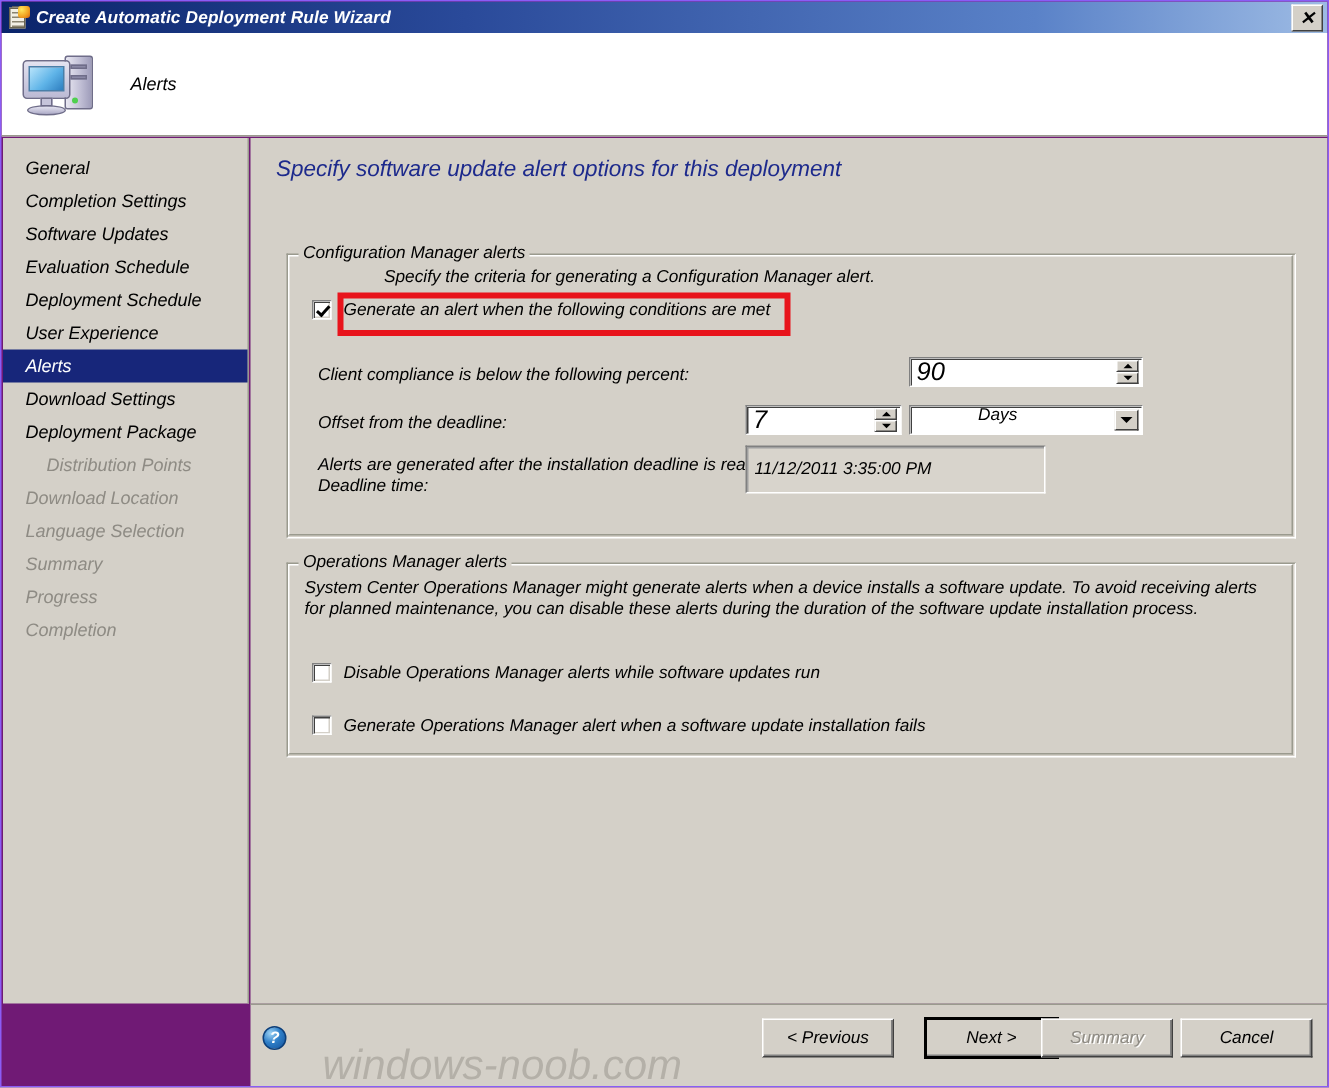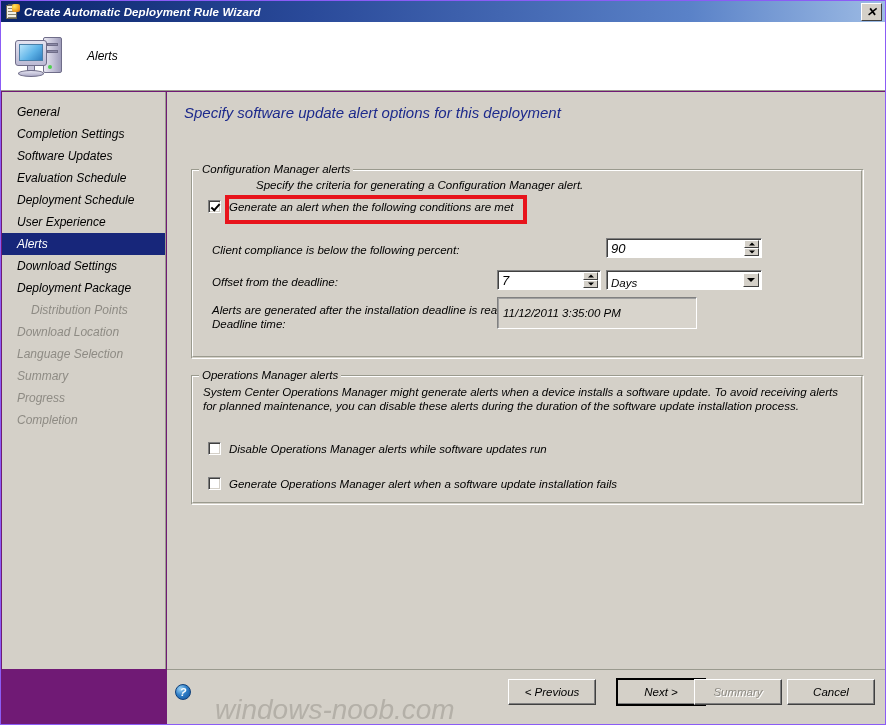--- a/index.html
+++ b/index.html
@@ -211,21 +211,21 @@
   }
   #lbl-compliance { left: 20px; top: 74px; }
   #lbl-offset { left: 20px; top: 106px; }
   #lbl-deadline { left: 20px; top: 133px; width: 280px; line-height: 14px; }
 
   .textfield {
     position: absolute; background: #ffffff;
     border-top: 1px solid #808080; border-left: 1px solid #808080;
     border-right: 1px solid #ffffff; border-bottom: 1px solid #ffffff;
     box-shadow: inset 1px 1px 0 #404040;
-    font-size: 13px; color: #000000;
+    font-size: 17px; color: #000000;
     display: flex; align-items: center;
   }
   .textfield .val { padding-left: 4px; }
 
   .spinner {
     position: absolute; right: 2px; top: 1px; bottom: 1px;
     width: 15px; display: flex; flex-direction: column;
   }
   .spin-btn {
     flex: 1 1 50%; background: #d4d0c8;
@@ -243,21 +243,21 @@
 
   #fld-percent { left: 414px; top: 68px; width: 156px; height: 20px; }
   #fld-offset { left: 305px; top: 100px; width: 104px; height: 20px; }
 
   .combo {
     position: absolute; background: #ffffff;
     border-top: 1px solid #808080; border-left: 1px solid #808080;
     border-right: 1px solid #ffffff; border-bottom: 1px solid #ffffff;
     box-shadow: inset 1px 1px 0 #404040;
     font-size: 11.5px; color: #000000;
-    display: flex; align-items: flex-end;
+    display: flex; align-items: flex-start; padding-left: 41px;
   }
   .combo .val { padding-left: 4px; }
   .combo-btn {
     position: absolute; right: 2px; top: 2px; bottom: 2px; width: 16px;
     background: #d4d0c8;
     border-top: 1px solid #ffffff; border-left: 1px solid #ffffff;
     border-right: 1px solid #404040; border-bottom: 1px solid #404040;
     cursor: default;
   }
   .combo-btn .arr {

